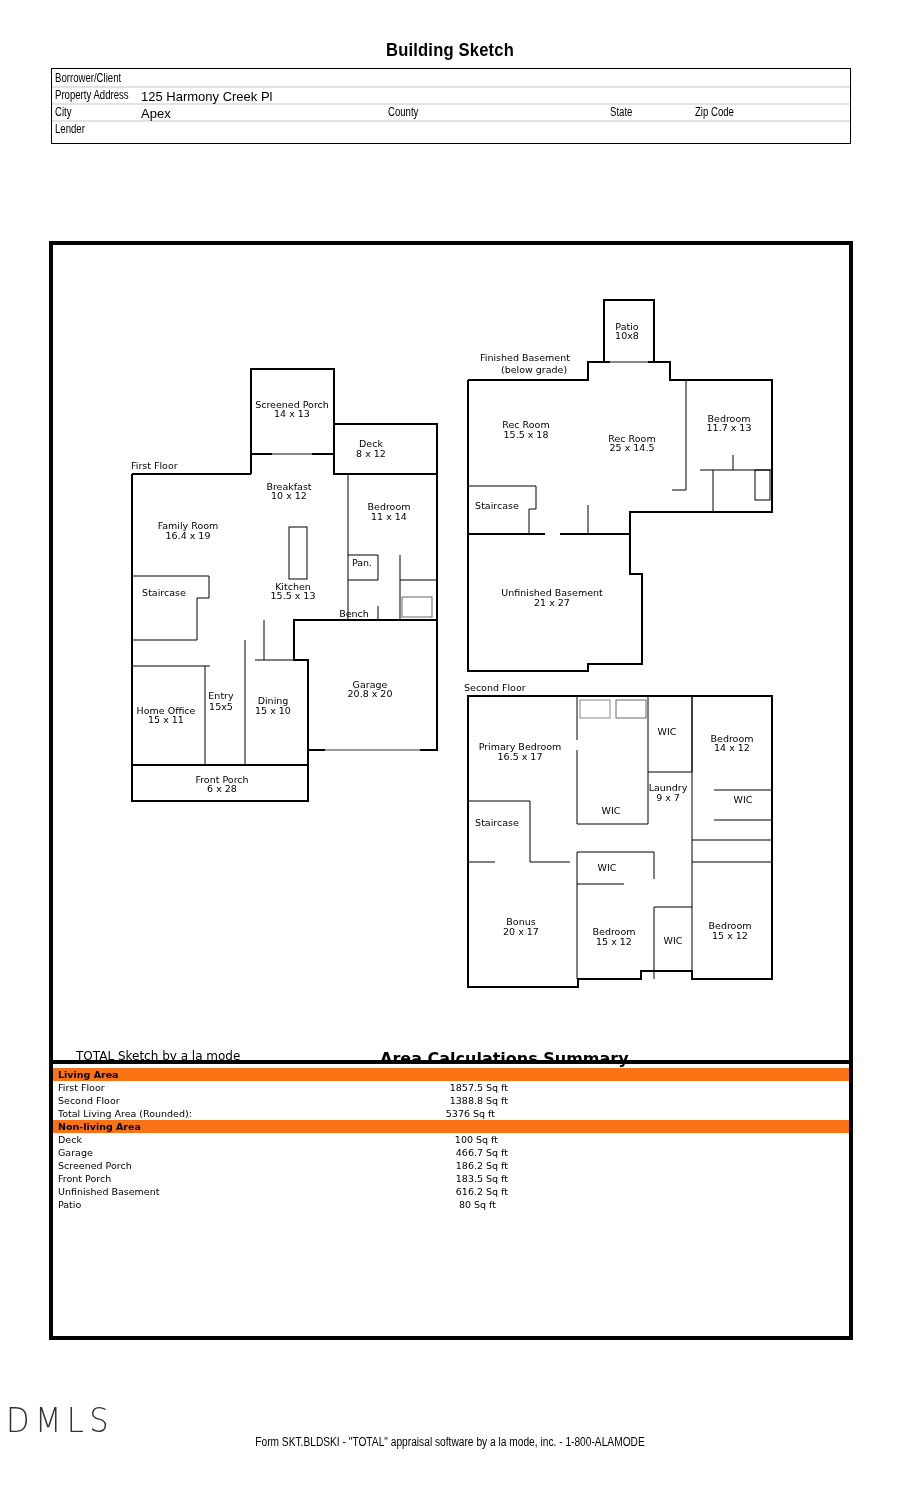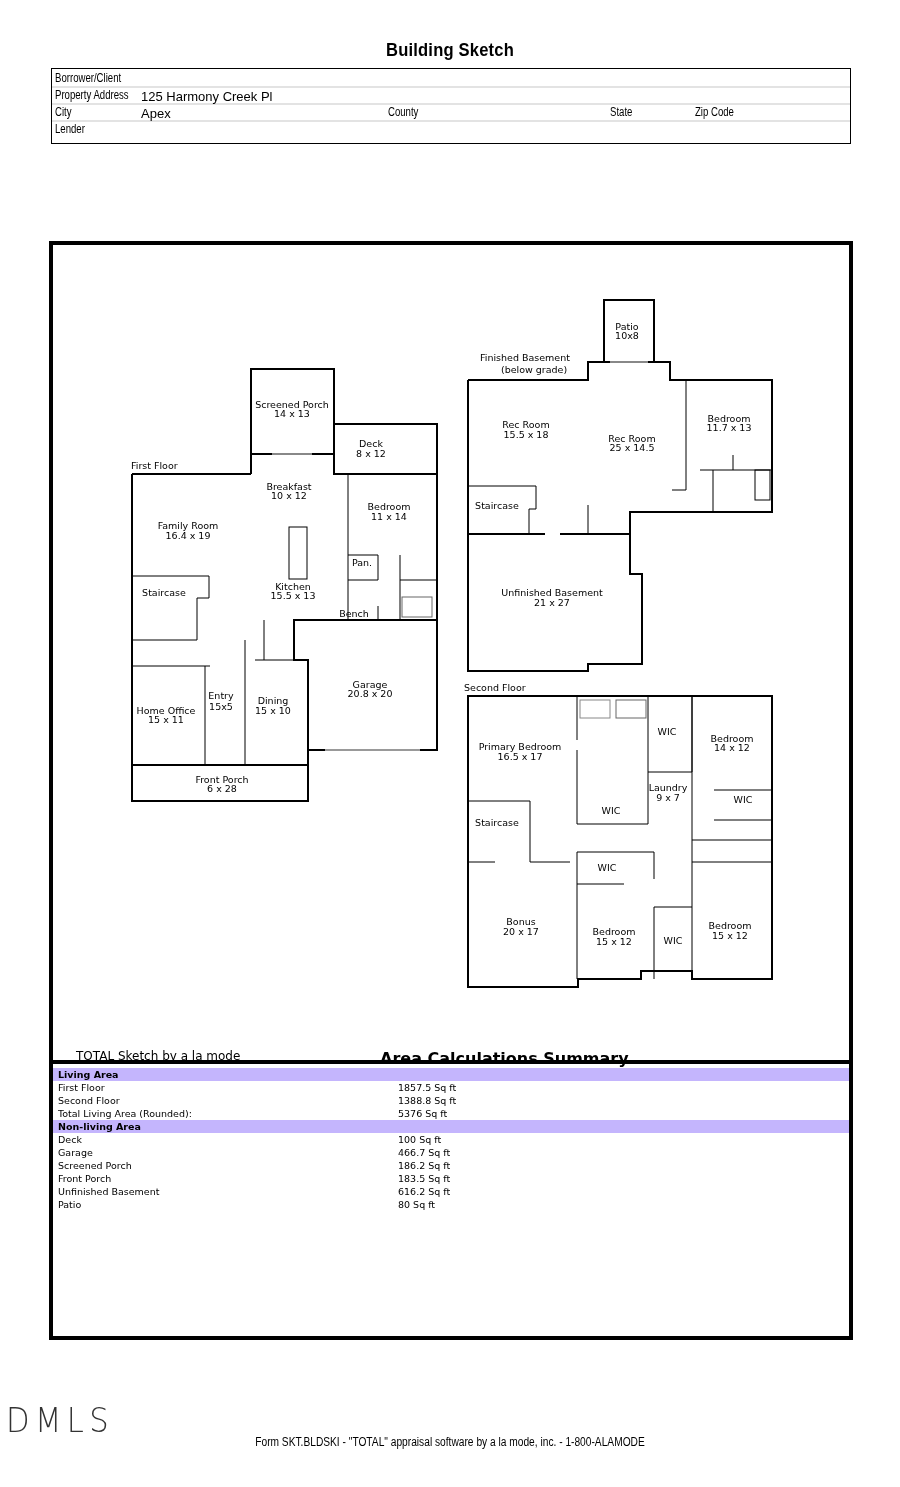--- a/index.html
+++ b/index.html
@@ -12,24 +12,24 @@
   .hdr-row .val { font-size: 13px; transform: none; top: 3px; }
   .frame { position: absolute; left: 49px; top: 241px; width: 804px; height: 1099px; border: 4px solid #000; box-sizing: border-box; }
   .plan { position: absolute; left: 0; top: 0; }
   .plan text { font-family: "DejaVu Sans", sans-serif; font-size: 9.5px; fill: #000; text-anchor: middle; }
   .plan text.lbl { text-anchor: start; }
   .sep { position: absolute; left: 49px; top: 1060px; width: 804px; height: 4px; background: #000; }
   .credit { position: absolute; left: 76px; top: 1049px; font-size: 12px; font-family: "DejaVu Sans", sans-serif; }
   .sumtitle { position: absolute; left: 380px; top: 1049px; font-size: 16px; font-weight: bold; font-family: "DejaVu Sans", sans-serif; }
   .table { position: absolute; left: 53px; top: 1068px; width: 796px; font-family: "DejaVu Sans", sans-serif; font-size: 9.5px; }
   .trow { position: relative; height: 13px; line-height: 13px; }
-  .trow.band { background: #c4b5fd; font-weight: bold; }
+  .trow.band { background: #f97316; font-weight: bold; }
   .trow.bold { font-weight: normal; }
   .trow .k { position: absolute; left: 5px; }
-  .trow .v { position: absolute; left: 345px; width: 110px; text-align: left; }
+  .trow .v { position: absolute; left: 345px; width: 110px; text-align: right; }
   .logo { position: absolute; left: 6px; top: 1400px; font-family: "DejaVu Sans", sans-serif; font-weight: 200; font-size: 34px; letter-spacing: 6px; color: #333; transform: scaleX(0.9); transform-origin: left; }
   .footer { position: absolute; left: 0; width: 900px; top: 1435px; text-align: center; font-size: 12px; transform: scaleX(0.85); }
 </style>
 </head>
 <body>
 
 <div class="title">Building Sketch</div>
 
 <div class="hdr">
   <div class="hdr-row" style="top:0;">

